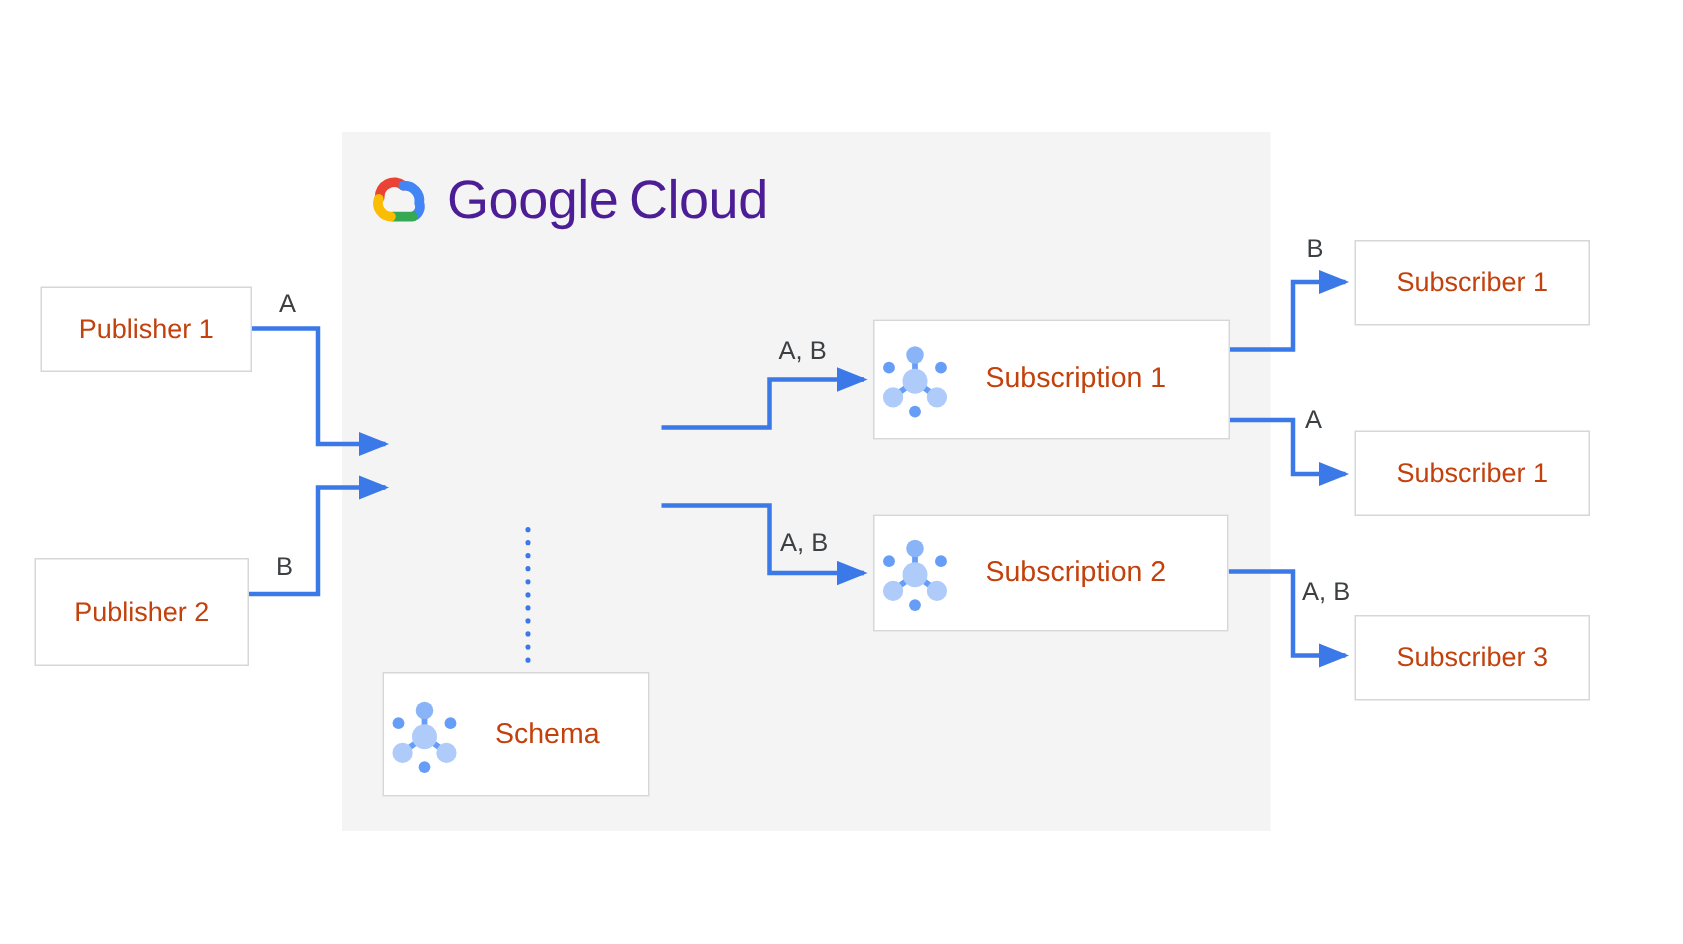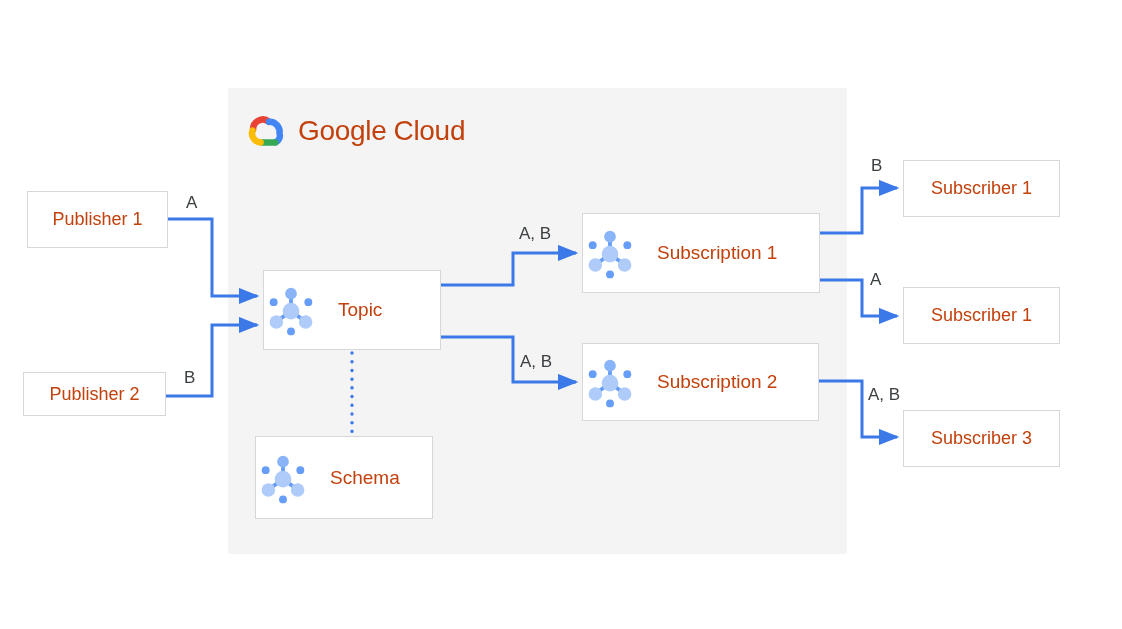--- a/index.html
+++ b/index.html
@@ -13,21 +13,21 @@
     position:absolute;background:#ffffff;border:1px solid #d5d7d9;
     display:flex;align-items:center;justify-content:center;
     color:#c2410c;font-size:18px;box-sizing:border-box;white-space:nowrap;
   }
   .node.icon-node{justify-content:flex-start;}
   .node.icon-node .node-label{margin-left:20px;font-size:19px;}
   .pubsub-icon{width:54px;height:54px;flex:0 0 auto;}
   .edge-label{position:absolute;font-size:17px;color:#3c4043;}
   .logo{position:absolute;left:243px;top:112px;display:flex;align-items:center;}
   .logo-icon{width:44px;height:38px;}
-  .logo-text{margin-left:11px;font-size:28px;color:#c2410c;letter-spacing:-0.3px;}
+  .logo-text{margin-left:11px;font-size:36px;color:#4c1d95;letter-spacing:-0.3px;}
   .logo-google{font-weight:500;}
   .logo-cloud{font-weight:400;margin-left:7px;}
   .defs-holder{position:absolute;width:0;height:0;overflow:hidden;}
 </style>
 </head>
 <body>
 
 <div class="canvas">
 
   <svg class="defs-holder" aria-hidden="true">
@@ -79,32 +79,26 @@
       <path d="M820 280 L862 280 L862 316 L897 316" marker-end="url(#arrowhead)"></path>
       <path d="M819 381 L862 381 L862 437 L897 437" marker-end="url(#arrowhead)"></path>
       <path d="M352 353 L352 444" stroke-width="3.4" stroke-linecap="round" stroke-dasharray="0.1 8.6"></path>
     </g>
   </svg>
 
   <div class="node" style="left:27px;top:191px;width:141px;height:57px;align-items:center;">
     <span class="node-label">Publisher 1</span>
   </div>
 
-  <div class="node" style="left:23px;top:372px;width:143px;height:44px;">
+  <div class="node" style="left:23px;top:372px;width:143px;height:72px;">
     <span class="node-label">Publisher 2</span>
   </div>
 
-  <div class="node icon-node" style="left:263px;top:270px;width:178px;height:80px;">
-    <svg class="pubsub-icon" viewBox="0 0 48 48">
-        <use href="#pubsub-sym"></use>
-      </svg>
-    <span class="node-label">Topic</span>
-  </div>
 
-  <div class="node icon-node" style="left:255px;top:436px;width:178px;height:83px;">
+  <div class="node icon-node" style="left:255px;top:448px;width:178px;height:83px;">
     <svg class="pubsub-icon" viewBox="0 0 48 48">
         <use href="#pubsub-sym"></use>
       </svg>
     <span class="node-label">Schema</span>
   </div>
 
   <div class="node icon-node" style="left:582px;top:213px;width:238px;height:80px;">
     <svg class="pubsub-icon" viewBox="0 0 48 48">
         <use href="#pubsub-sym"></use>
       </svg>

